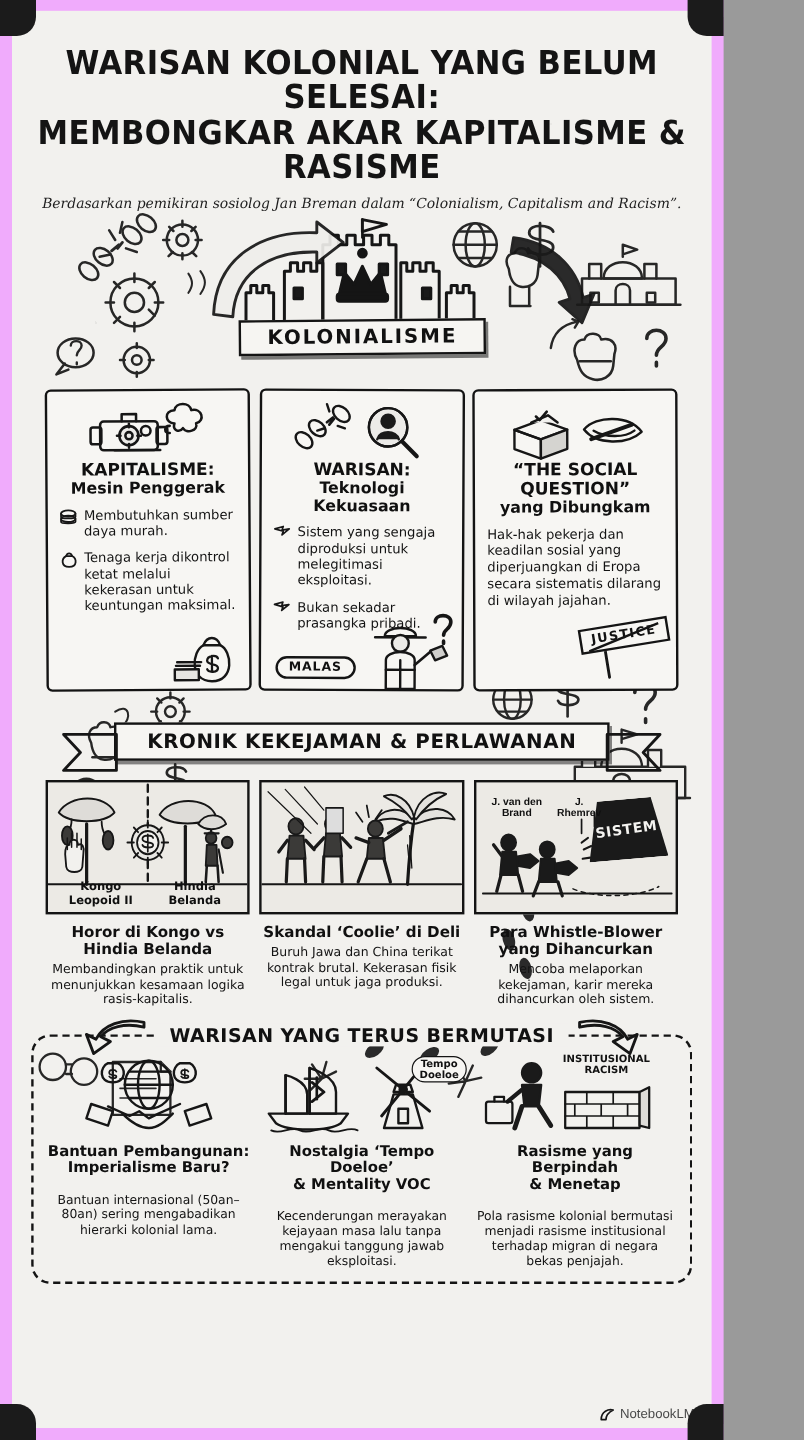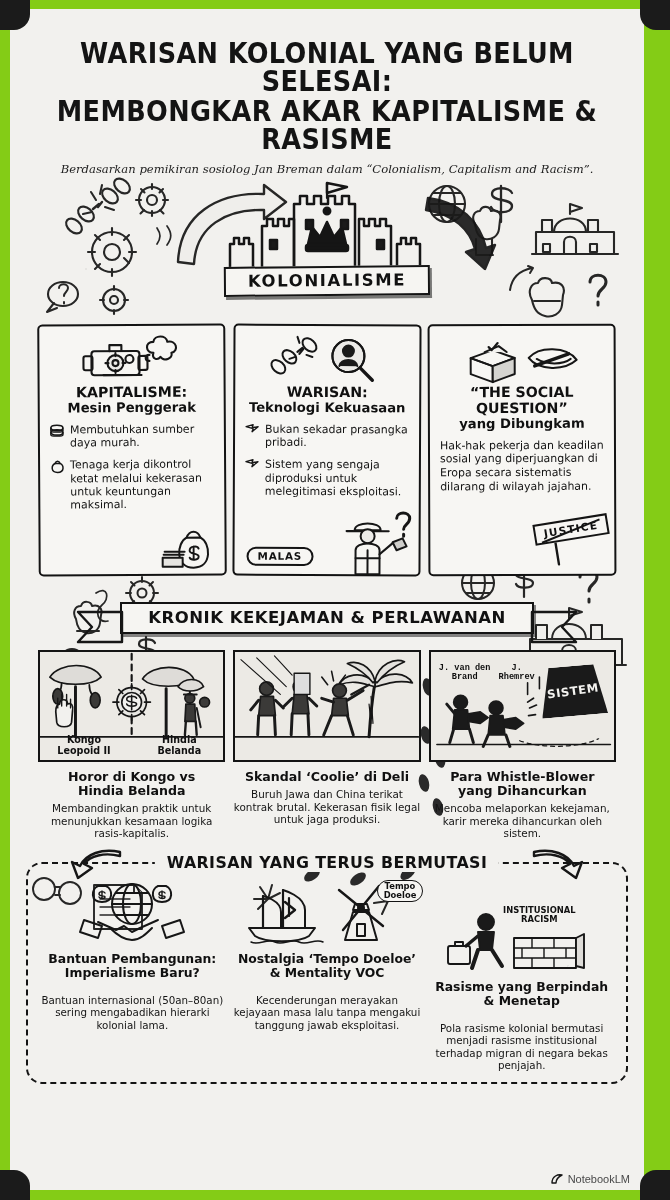--- a/index.html
+++ b/index.html
@@ -4,23 +4,23 @@
 <style>
   * { box-sizing: border-box; margin: 0; padding: 0; }
   html, body {
     width: 670px; height: 1200px;
     background: #9a9a9a;
     font-family: "Liberation Sans", sans-serif;
     overflow: hidden;
   }
   #board {
     position: relative;
-    width: 670px; height: 1200px;
-    background: #84cc16;
-    padding: 9px 26px 10px 10px;
+    width: 603px; height: 1200px;
+    background: #f0abfc;
+    padding: 9px 10px 10px 10px;
   }
   #canvas {
     position: relative;
     width: 100%; height: 100%;
     background: #f2f1ee;
     overflow: hidden;
   }
   
   #canvas:before {
     content: "";
@@ -185,21 +185,21 @@
     color: #141414; margin-top: 4px;
   }
   .scene-label {
     position: absolute; bottom: 4px;
     font-family: "DejaVu Sans", sans-serif;
     font-weight: 700; font-size: 9.6px; line-height: 1.1; color: #101010;
     text-align: center;
   }
   .wb-name {
     position: absolute;
-    font-family: Liberation Mono, monospace;
+    font-family: Liberation Sans, sans-serif;
     font-weight: 600; font-size: 8.6px; line-height: 1.08; color: #101010;
     text-align: center;
   }
   .sistem-weight {
     position: absolute; right: 8px; top: 14px;
     width: 66px; height: 50px;
     background: #1a1a1a;
     clip-path: polygon(16% 0, 84% 0, 100% 100%, 0 100%);
     display:flex; align-items:center; justify-content:center;
     transform: rotate(-5deg);
@@ -478,29 +478,29 @@
           <div>WARISAN:</div>
           <div class="small">Teknologi Kekuasaan</div>
         </div>
         <ul class="bullets">
           <li>
             <span class="bico">
               <svg width="14" height="11" viewBox="0 0 14 11">
                   <path class="ink" stroke-width="1.4" fill="#4a4a4a" d="M1 3 l7 -2 l-1 3 l6 -1 l-6 5 l1 -3 z"></path>
                 </svg>
             </span>
-            <span>Bukan sekadar prasangka pribadi.</span>
+            <span>Sistem yang sengaja diproduksi untuk melegitimasi eksploitasi.</span>
           </li>
           <li>
             <span class="bico">
               <svg width="14" height="11" viewBox="0 0 14 11">
                   <path class="ink" stroke-width="1.4" fill="#4a4a4a" d="M1 3 l7 -2 l-1 3 l6 -1 l-6 5 l1 -3 z"></path>
                 </svg>
             </span>
-            <span>Sistem yang sengaja diproduksi untuk melegitimasi eksploitasi.</span>
+            <span>Bukan sekadar prasangka pribadi.</span>
           </li>
         </ul>
         <div class="malas">MALAS</div>
         <svg style="position:absolute;right:2px;bottom:0px;" width="74" height="66" viewBox="0 0 74 66">
           <g class="ink" stroke-width="2" fill="#ecebe8">
             <path d="M12 22 c0 -9 26 -9 26 0 z"></path>
             <path d="M4 23 h42" stroke-width="2.2"></path>
             <circle cx="25" cy="28" r="7" fill="#ecebe8"></circle>
             <path d="M13 42 c0 -9 24 -9 24 0 l0 24 h-24 z"></path>
             <path d="M25 42 v24 M13 50 h24"></path>
@@ -867,21 +867,21 @@
             </div>
           </div>
           <div class="leg-title">
             <div>Nostalgia ‘Tempo Doeloe’</div>
             <div>&amp; Mentality VOC</div>
           </div>
           <div class="leg-desc">Kecenderungan merayakan kejayaan masa lalu tanpa mengakui tanggung jawab eksploitasi.</div>
         </div>
 
         <div class="leg">
-          <div class="leg-icons" style="position:relative;margin-top:28px;">
+          <div class="leg-icons" style="position:relative;">
             <svg width="160" height="62" viewBox="0 0 160 62">
               <g class="ink" stroke-width="1.9" fill="#f0efec">
                 <g fill="#1a1a1a" stroke="#1a1a1a">
                   <circle cx="44" cy="10" r="8"></circle>
                   <path d="M36 20 h16 l-2 18 h-12 z"></path>
                   <path d="M36 38 l-6 18 M50 38 l10 16" stroke-width="4" fill="none"></path>
                   <path d="M36 24 l-12 10" stroke-width="3.5" fill="none"></path>
                 </g>
                 <g>
                   <rect x="6" y="34" width="22" height="18" rx="2"></rect>

